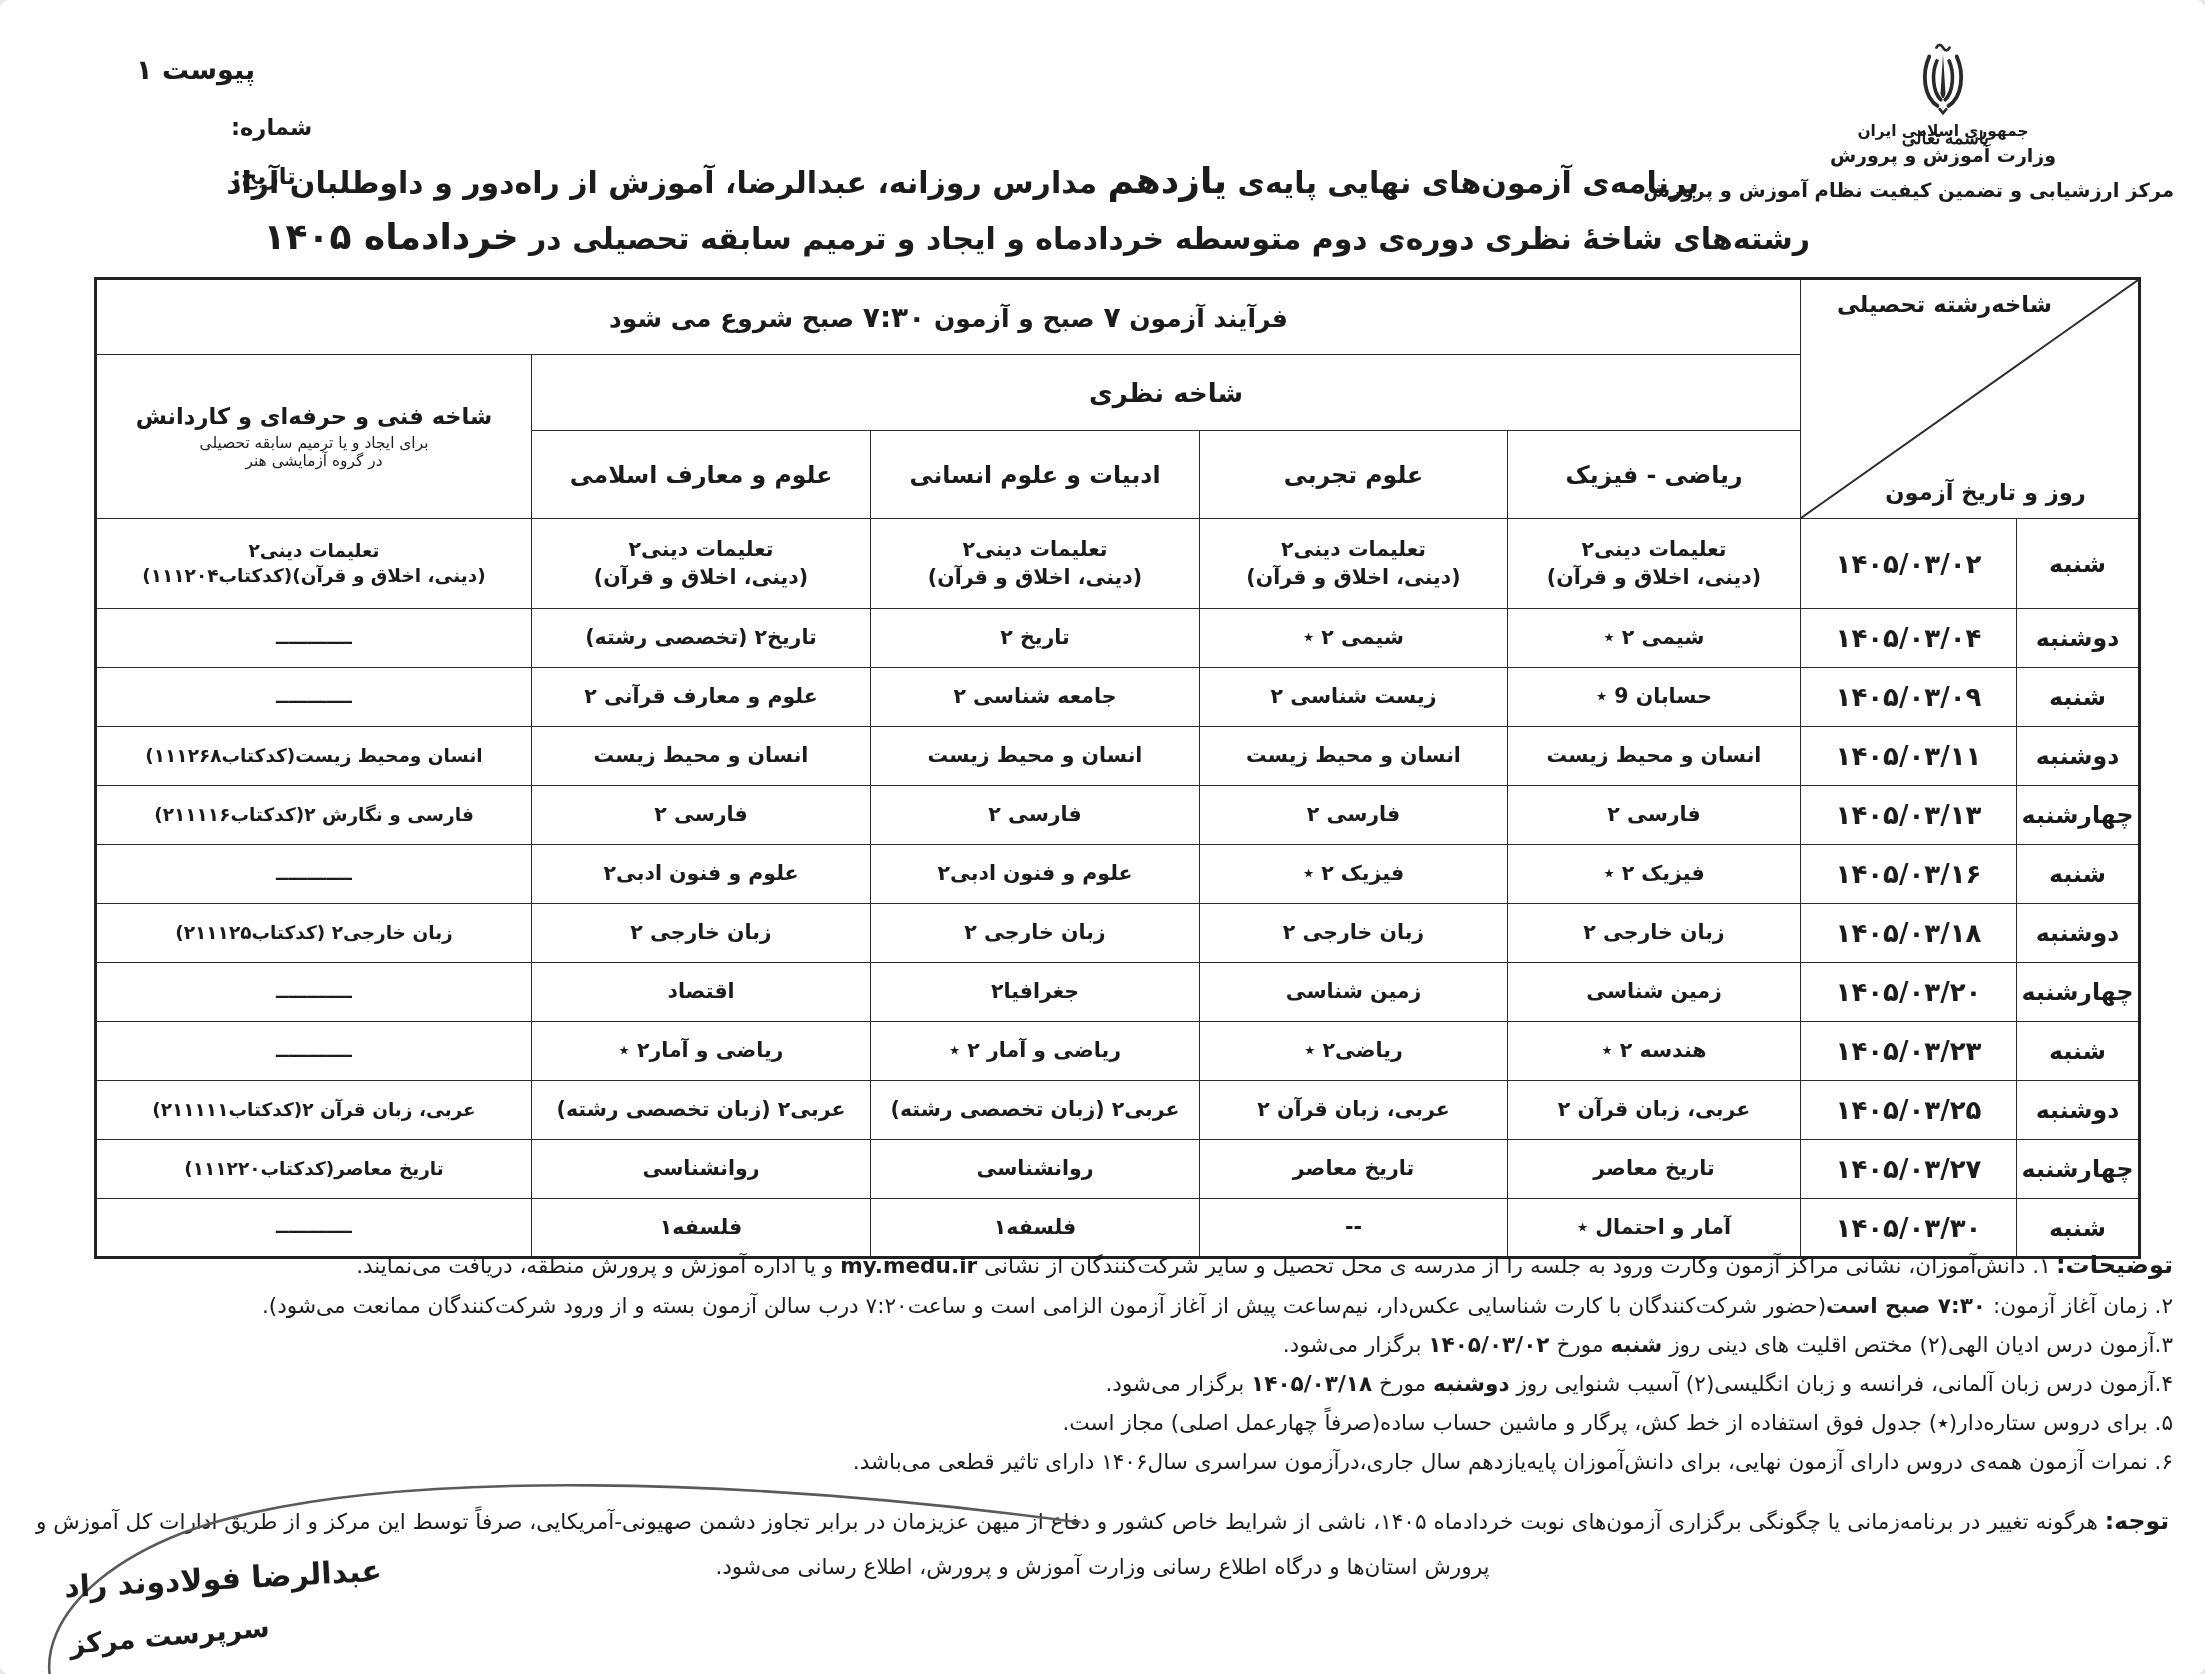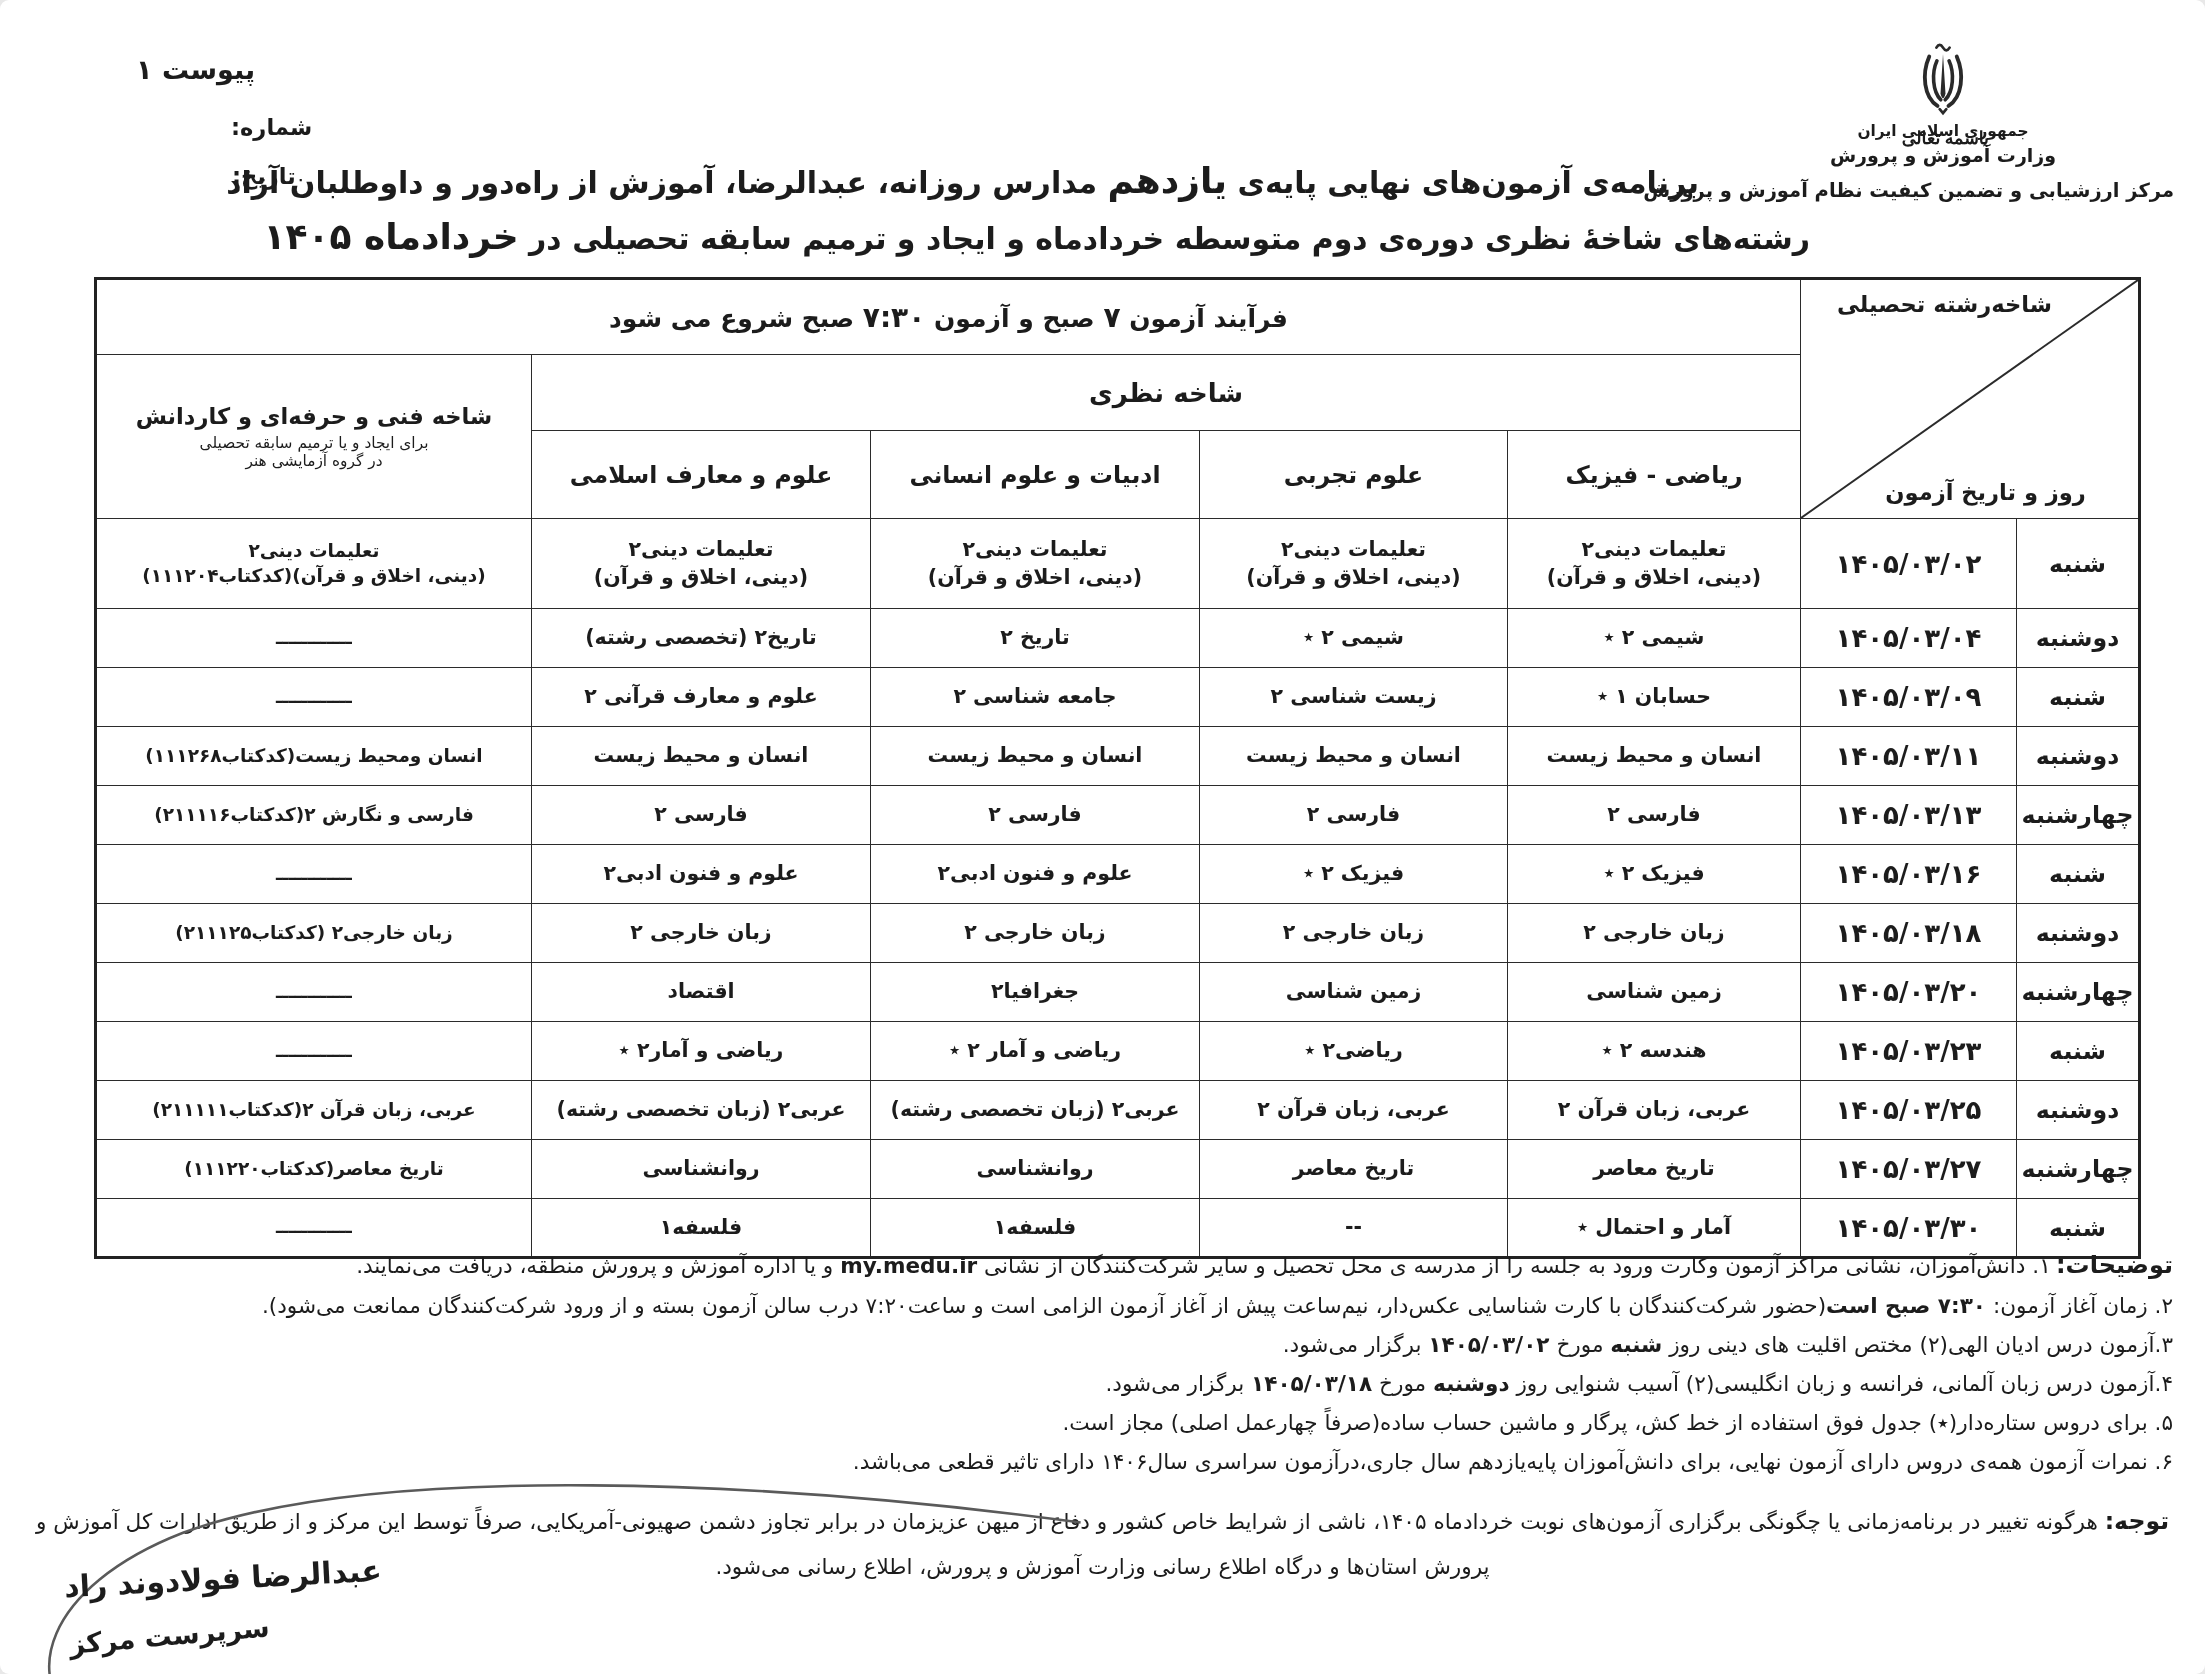--- a/index.html
+++ b/index.html
@@ -169,21 +169,21 @@
           <td class="date">۱۴۰۵/۰۳/۰۴</td>
           <td class="subj">شیمی ۲ ٭</td>
           <td class="subj">شیمی ۲ ٭</td>
           <td class="subj">تاریخ ۲</td>
           <td class="subj">تاریخ۲ (تخصصی رشته)</td>
           <td class="subj fanni">ــــــــــــ</td>
         </tr>
         <tr>
           <td class="day">شنبه</td>
           <td class="date">۱۴۰۵/۰۳/۰۹</td>
-          <td class="subj">حسابان ۱ ٭</td>
+          <td class="subj">حسابان 9 ٭</td>
           <td class="subj">زیست شناسی ۲</td>
           <td class="subj">جامعه شناسی ۲</td>
           <td class="subj">علوم و معارف قرآنی ۲</td>
           <td class="subj fanni">ــــــــــــ</td>
         </tr>
         <tr>
           <td class="day">دوشنبه</td>
           <td class="date">۱۴۰۵/۰۳/۱۱</td>
           <td class="subj">انسان و محیط زیست</td>
           <td class="subj">انسان و محیط زیست</td>

